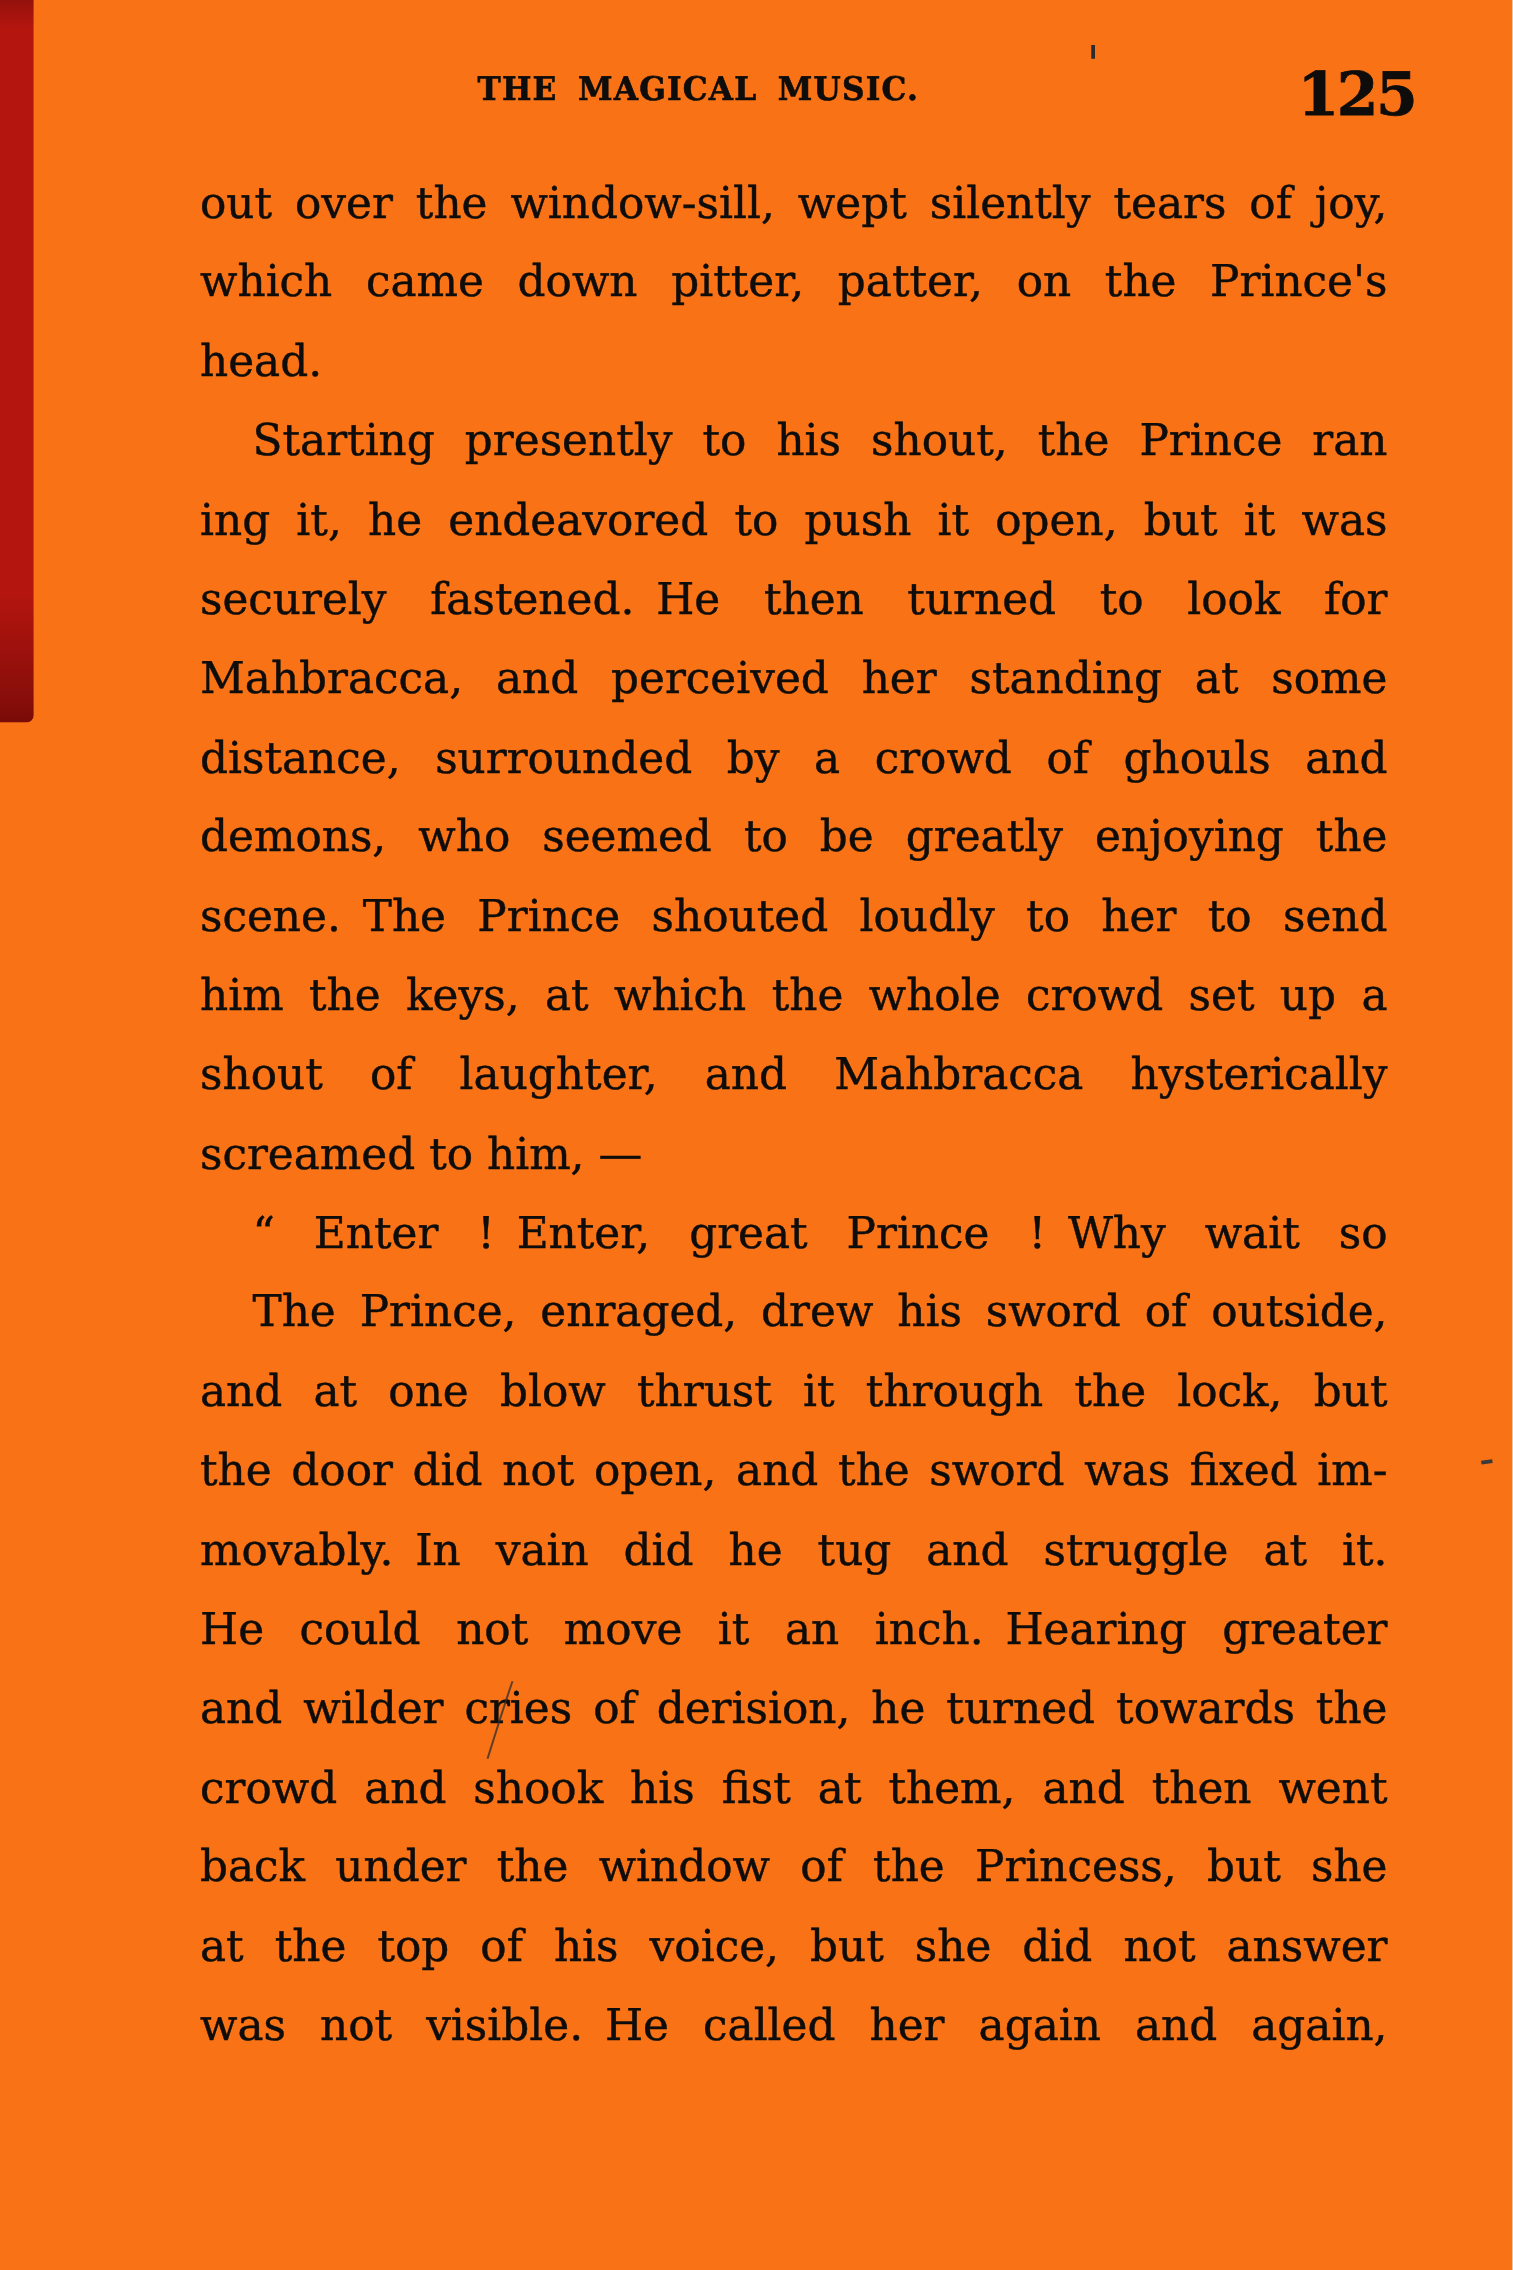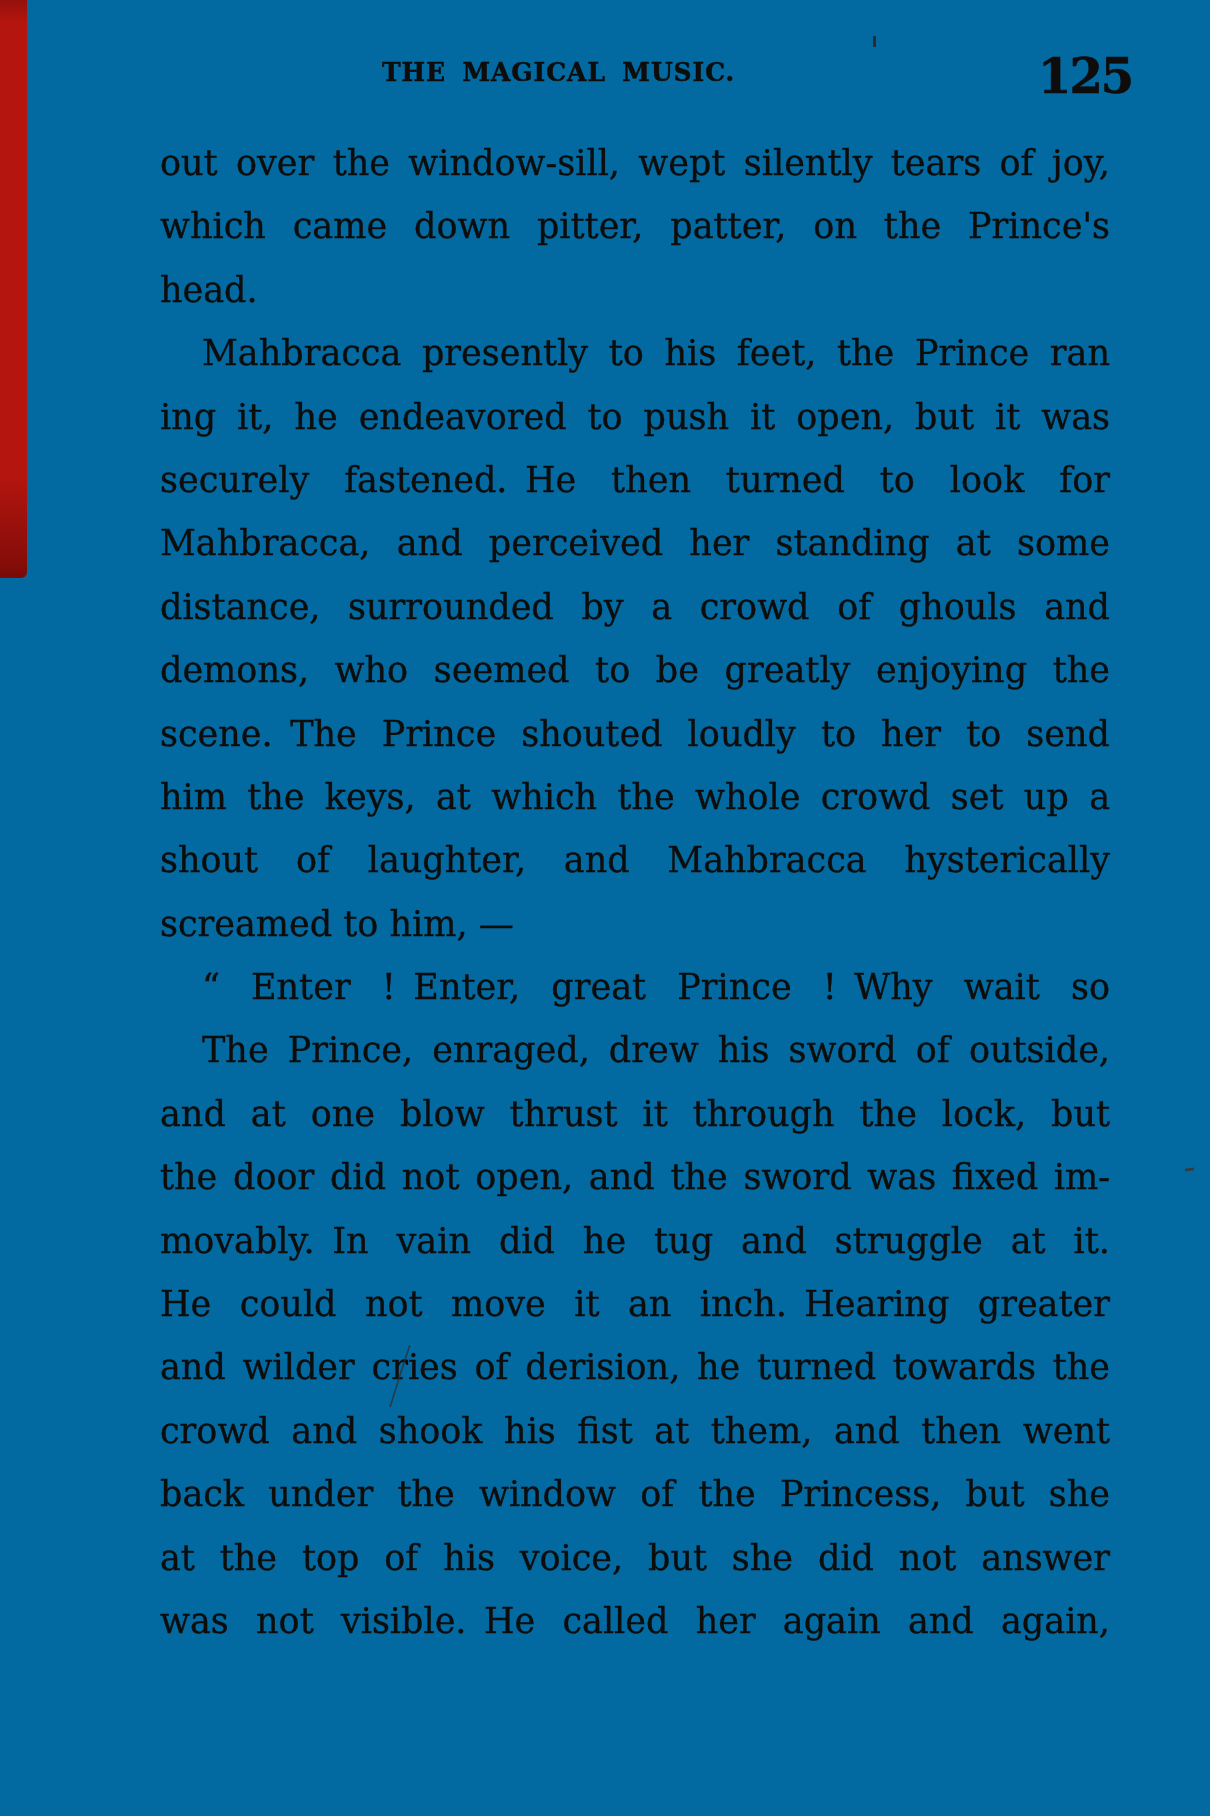--- a/index.html
+++ b/index.html
@@ -88,33 +88,33 @@
     left: 873px;
     top: 36px;
     width: 3px;
     height: 11px;
     background: #2b2b2b;
   }
 </style>
 </head>
 <body>
 
-<div class="page" style="background-color: #0369a1; color: rgb(14, 13, 11);">
+<div class="page" style="background-color: #f97316; color: rgb(14, 13, 11);">
 
   <div class="red-strip" style="background-color: rgb(181, 21, 15);"></div>
 
   <div class="running-head">THE MAGICAL MUSIC.</div>
 
   <div class="page-number">125</div>
 
   <div class="body-text" id="body-text">
       <div class="line">out over the window-sill, wept silently tears of joy,</div>
       <div class="line">which came down pitter, patter, on the Prince's</div>
       <div class="line noj">head.</div>
-      <div class="line indent">Mahbracca presently to his feet, the Prince ran</div>
+      <div class="line indent">Starting presently to his shout, the Prince ran</div>
       <div class="line">ing it, he endeavored to push it open, but it was</div>
       <div class="line">securely fastened. He then turned to look for</div>
       <div class="line">Mahbracca, and perceived her standing at some</div>
       <div class="line">distance, surrounded by a crowd of ghouls and</div>
       <div class="line">demons, who seemed to be greatly enjoying the</div>
       <div class="line">scene. The Prince shouted loudly to her to send</div>
       <div class="line">him the keys, at which the whole crowd set up a</div>
       <div class="line">shout of laughter, and Mahbracca hysterically</div>
       <div class="line noj">screamed to him, —</div>
       <div class="line indent">“ Enter ! Enter, great Prince ! Why wait so</div>

